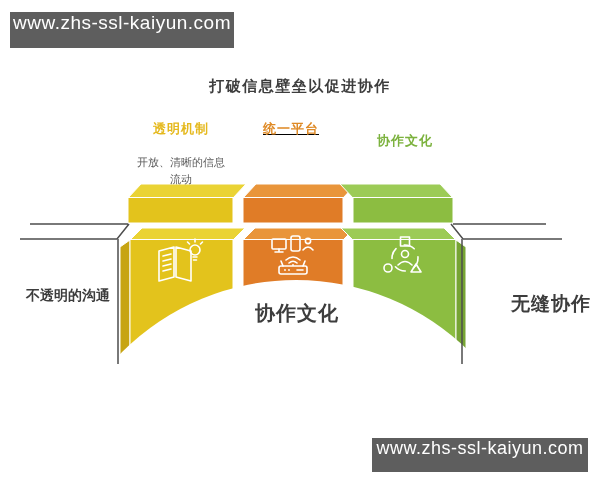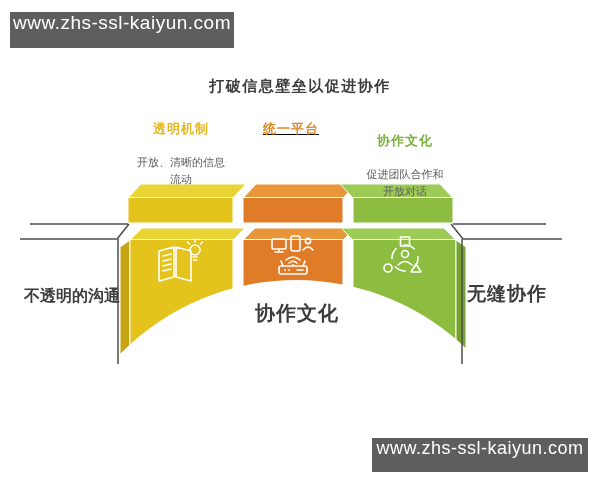--- a/index.html
+++ b/index.html
@@ -29,23 +29,23 @@
   .col .heading{font-size:13px;font-weight:bold;letter-spacing:1px;margin:0 0 7px 0;}
   .col .subtitle{font-size:11px;color:var(--text_gray);line-height:1.55;margin:16px;}
   .col1{left:118px;width:126px;}
   .col2{left:236px;width:110px;text-decoration:underline;}
   .col3{left:348px;width:114px;}
   .col1 .heading{color:var(--heading_yellow);}
   .col2 .heading{color:var(--heading_orange);}
   .col3 .heading{color:var(--heading_green);margin-top:12px;}
   
   .biglabel{font-weight:bold;color:var(--text_dark);}
-  .label-left{left:20px;top:286px;width:104px;text-align:center;font-size:16px;line-height:1.3;}
+  .label-left{left:26px;top:286px;width:104px;text-align:left;font-size:14px;line-height:1.3;}
   .label-center{left:230px;top:300px;width:134px;text-align:center;font-size:20px;letter-spacing:1px;}
-  .label-right{left:467px;top:281px;font-size:19px;letter-spacing:1px;}
+  .label-right{left:467px;top:291px;font-size:19px;letter-spacing:1px;padding-left:44px;}
   
   svg{position:absolute;left:0;top:0;}
   .yfront{fill:var(--yellow_front);}
   .ytop{fill:var(--yellow_top);}
   .yside{fill:var(--yellow_side);}
   .ofront{fill:var(--orange_front);}
   .otop{fill:var(--orange_top);}
   .gfront{fill:var(--green_front);}
   .gtop{fill:var(--green_top);}
   .gside{fill:var(--green_side);}
@@ -134,21 +134,20 @@
 
 <div class="abs col col1">
   <div class="heading">透明机制</div>
   <div class="subtitle">开放、清晰的信息流动</div>
 </div>
 <div class="abs col col2">
   <div class="heading">统一平台</div>
 </div>
 <div class="abs col col3">
   <div class="heading">协作文化</div>
-  <div class="subtitle">促进团队合作和开放对话</div>
 </div>
 
 <div class="abs biglabel label-left">不透明的沟通</div>
 <div class="abs biglabel label-center">协作文化</div>
 <div class="abs biglabel label-right">无缝协作</div>
 
 <div class="abs watermark wm-bottom">
   <span>www.zhs-ssl-kaiyun.com</span>
 </div>
 

